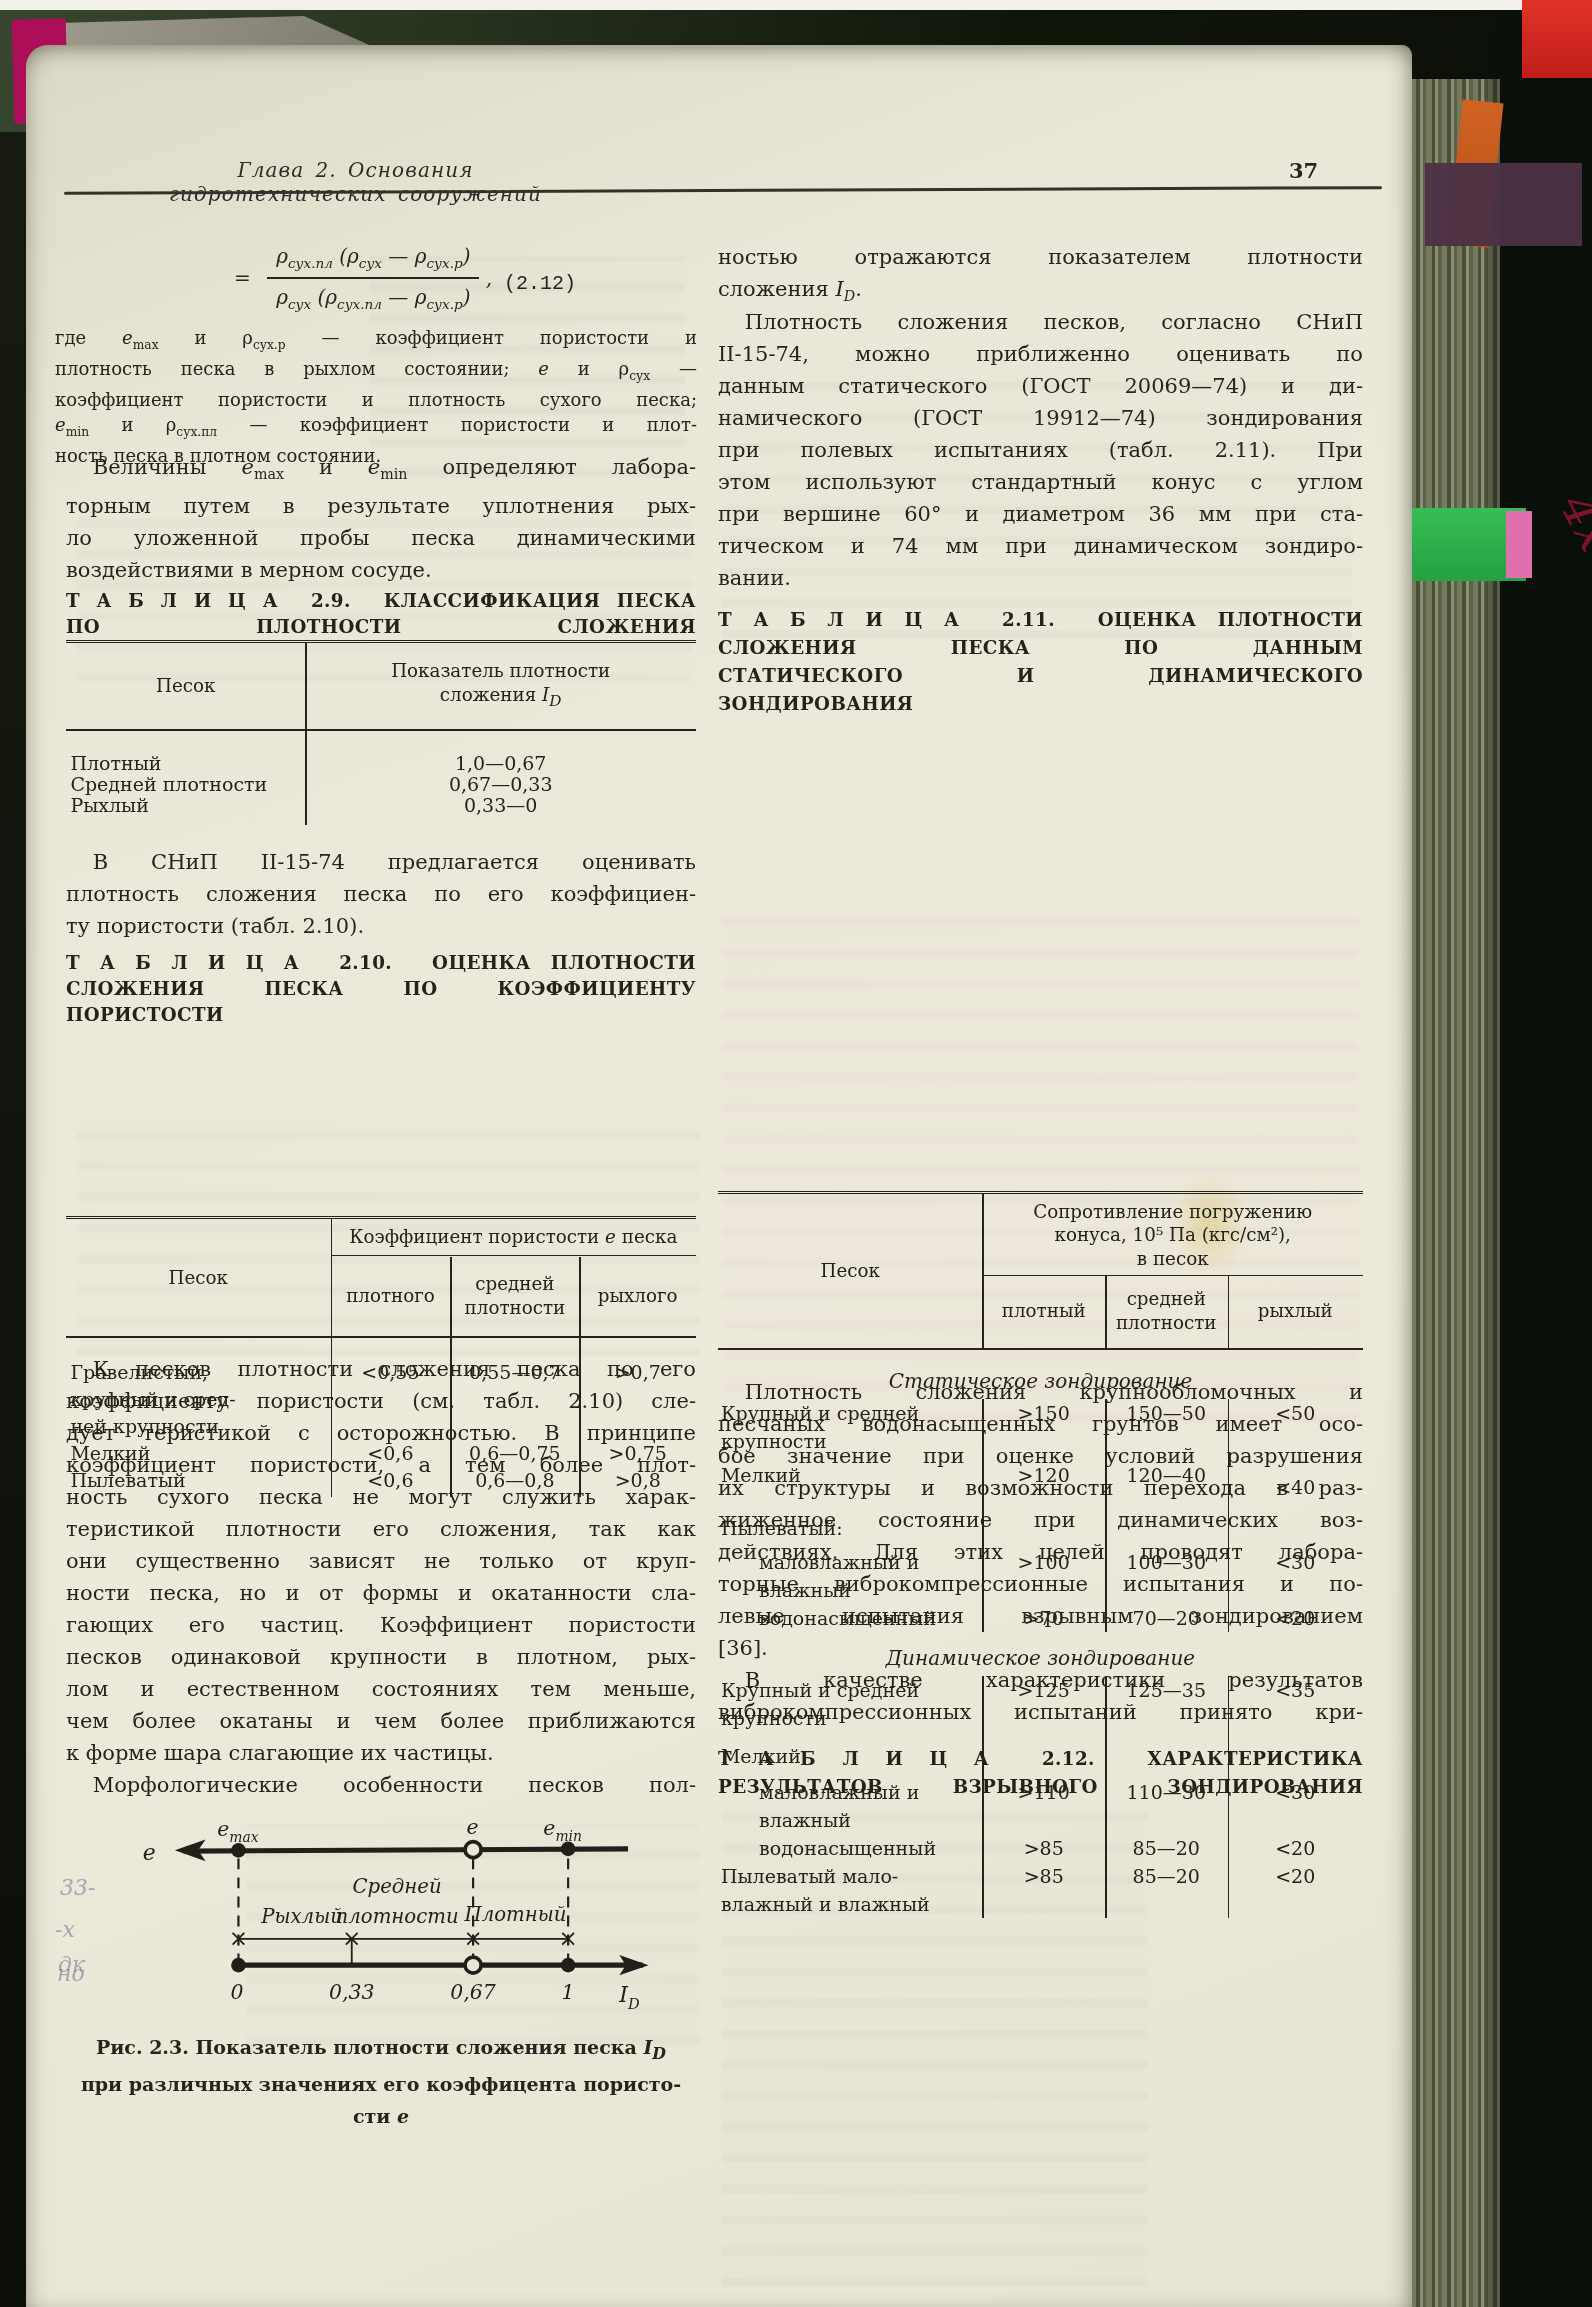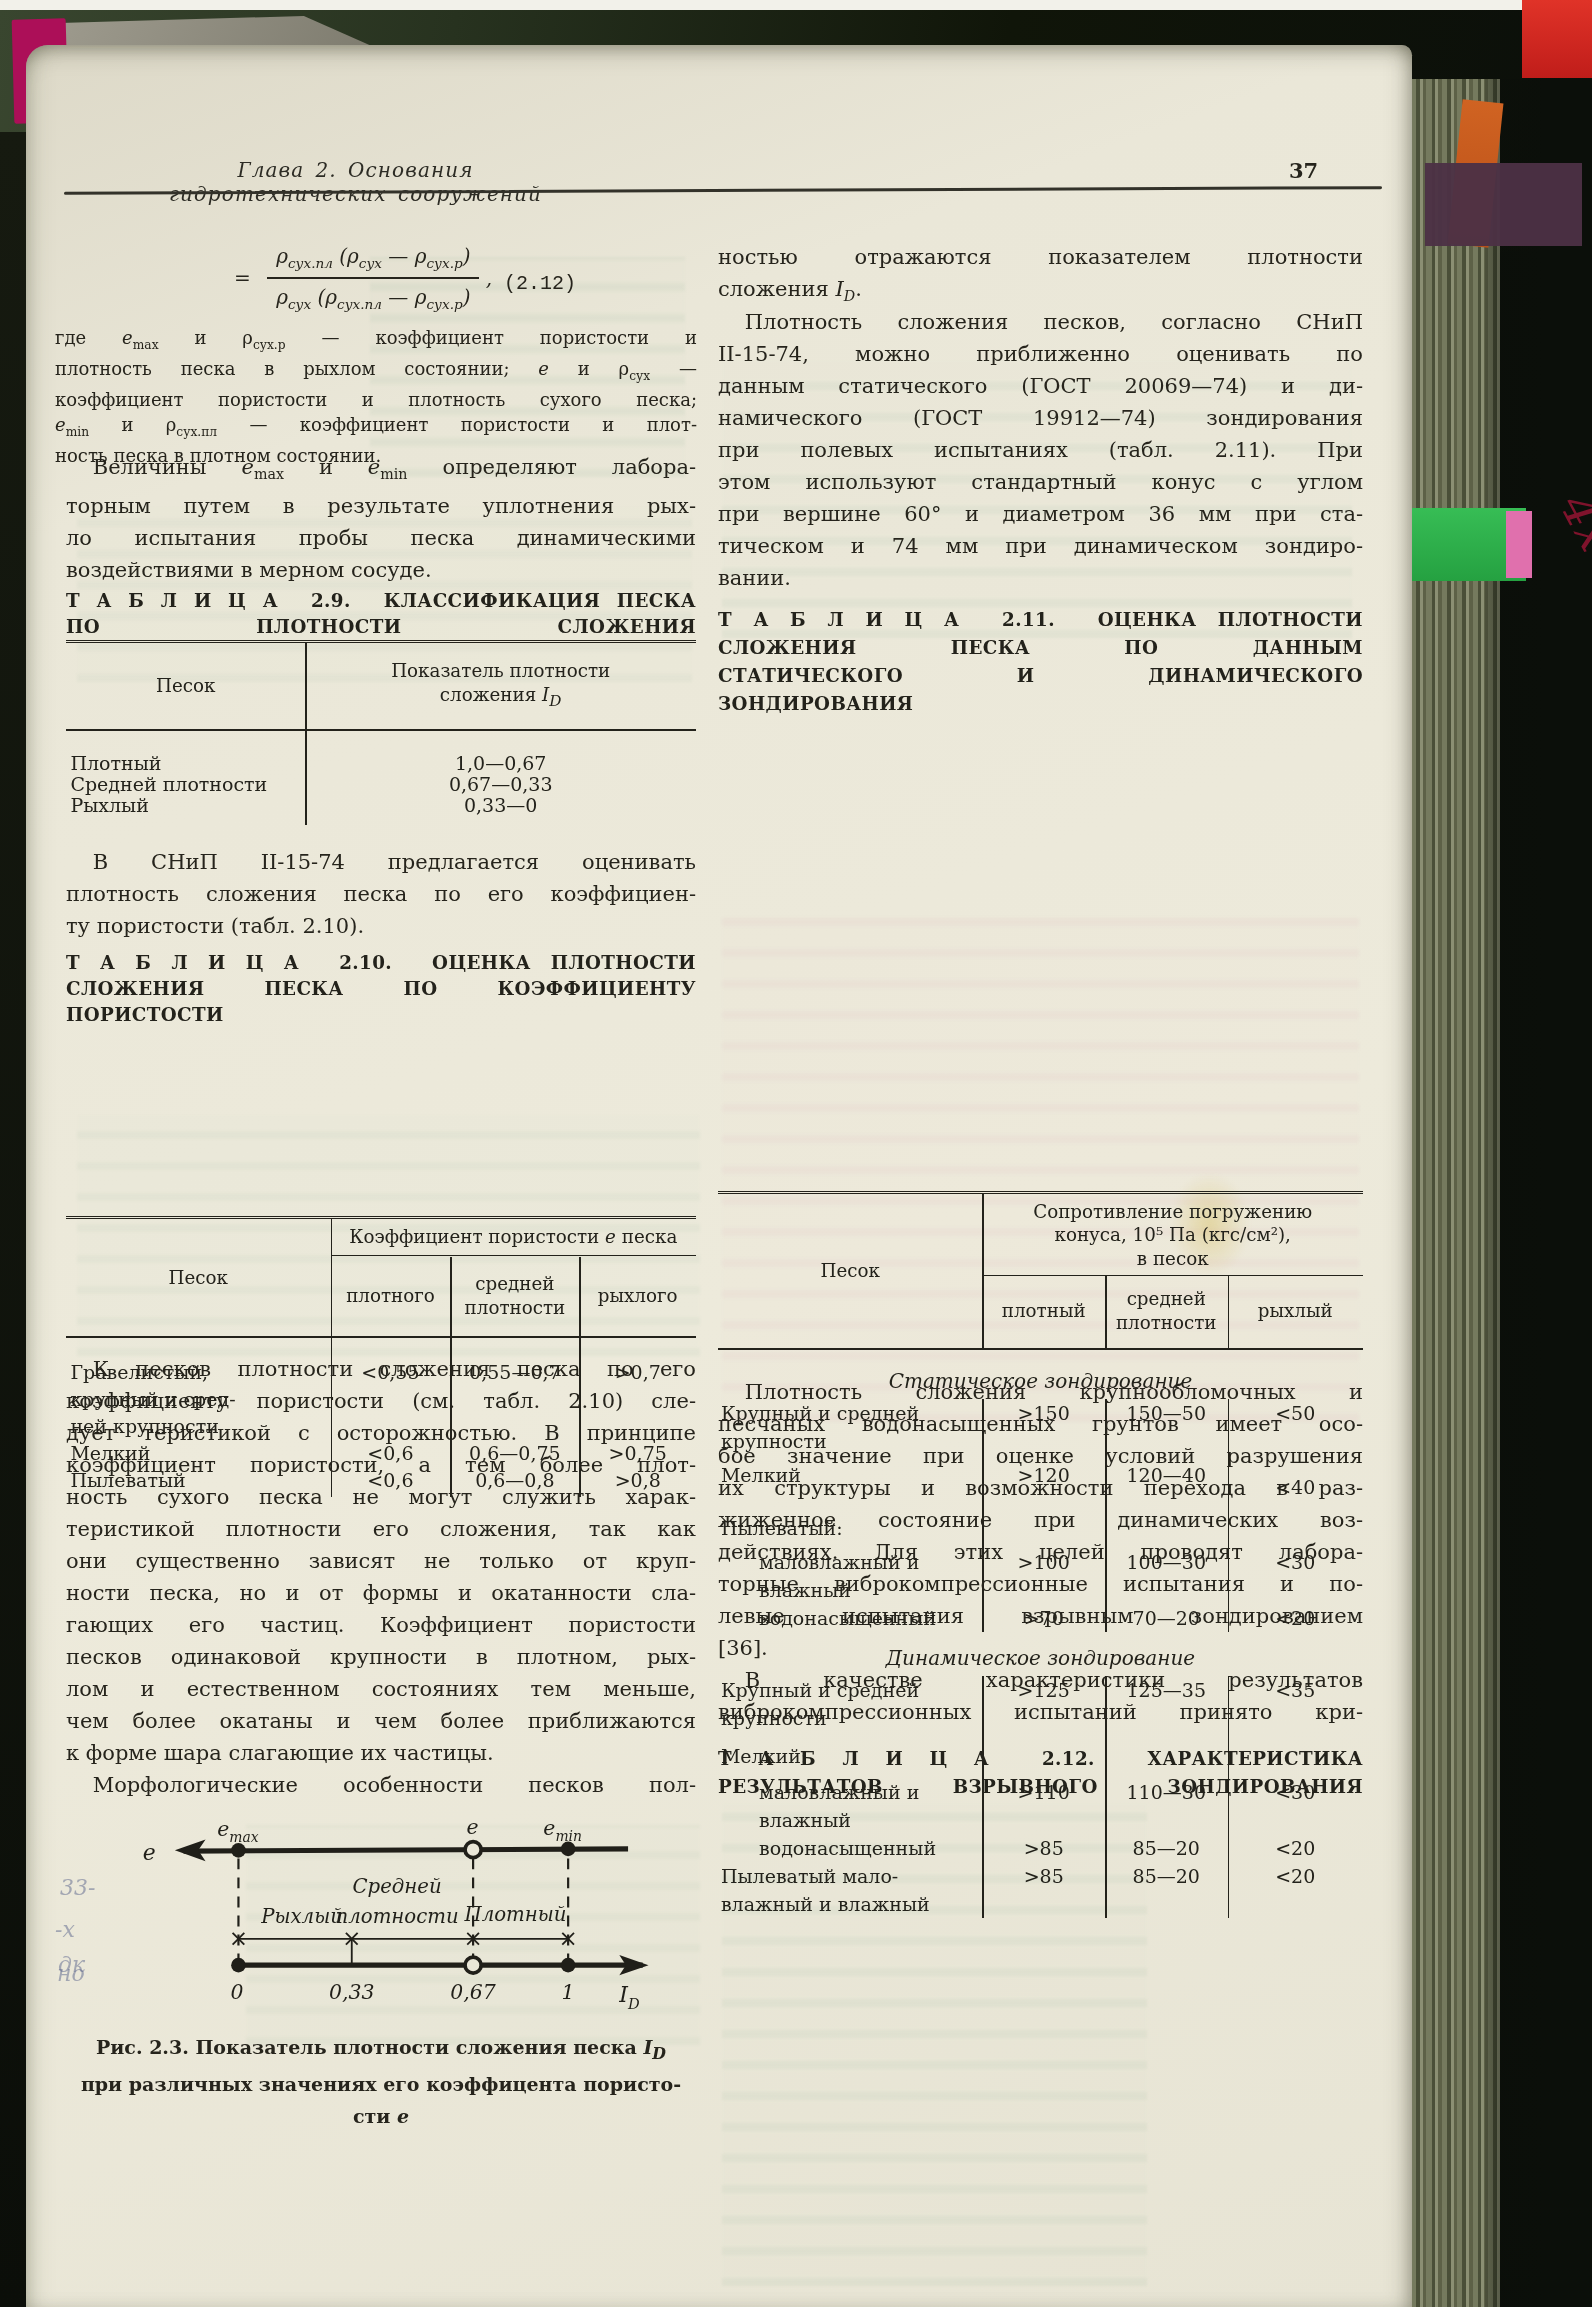--- a/index.html
+++ b/index.html
@@ -118,21 +118,21 @@
       <div class="tline">где <i>e</i><sub>max</sub> и ρ<sub>сух.р</sub> — коэффициент пористости и</div>
       <div class="tline">плотность песка в рыхлом состоянии; <i>e</i> и ρ<sub>сух</sub> —</div>
       <div class="tline">коэффициент пористости и плотность сухого песка;</div>
       <div class="tline"><i>e</i><sub>min</sub> и ρ<sub>сух.пл</sub> — коэффициент пористости и плот-</div>
       <div class="tline last">ность песка в плотном состоянии.</div>
     </div>
 
   <div class="abs par" style="left:40px;top:406px;width:630px;">
       <div class="tline">  Величины <i>e</i><sub>max</sub> и <i>e</i><sub>min</sub> определяют лабора-</div>
       <div class="tline">торным путем в результате уплотнения рых-</div>
-      <div class="tline">ло испытания пробы песка динамическими</div>
+      <div class="tline">ло уложенной пробы песка динамическими</div>
       <div class="tline last">воздействиями в мерном сосуде.</div>
     </div>
 
   <div class="abs ttitle" style="left:40px;top:543px;width:630px;">
       <div class="tline">Т А Б Л И Ц А  2.9.  КЛАССИФИКАЦИЯ ПЕСКА</div>
       <div class="tline">ПО ПЛОТНОСТИ СЛОЖЕНИЯ</div>
     </div>
 
   <div class="abs tbl dbl-top" style="left:40px;top:595px;width:630px;height:185px;font-size:19px;">
     <div style="display:flex;height:86px;align-items:center;">

